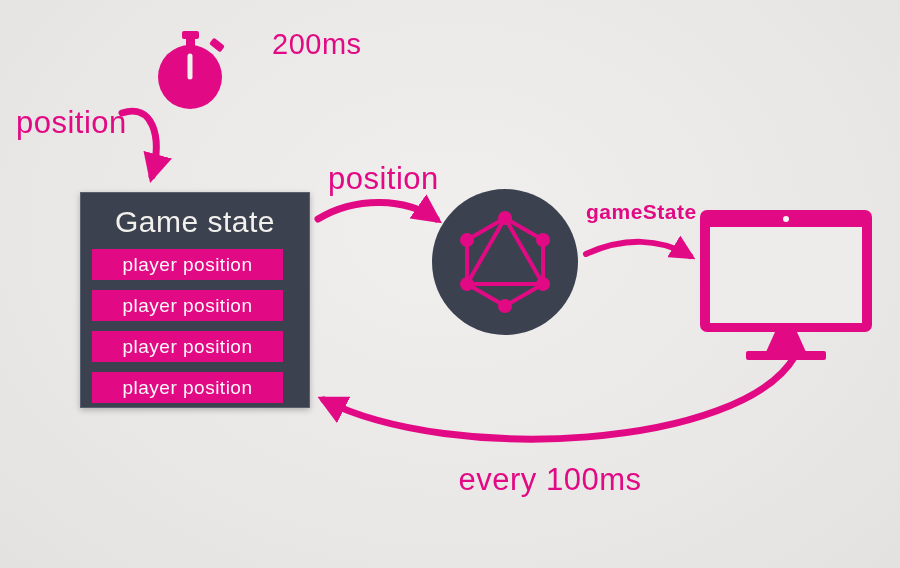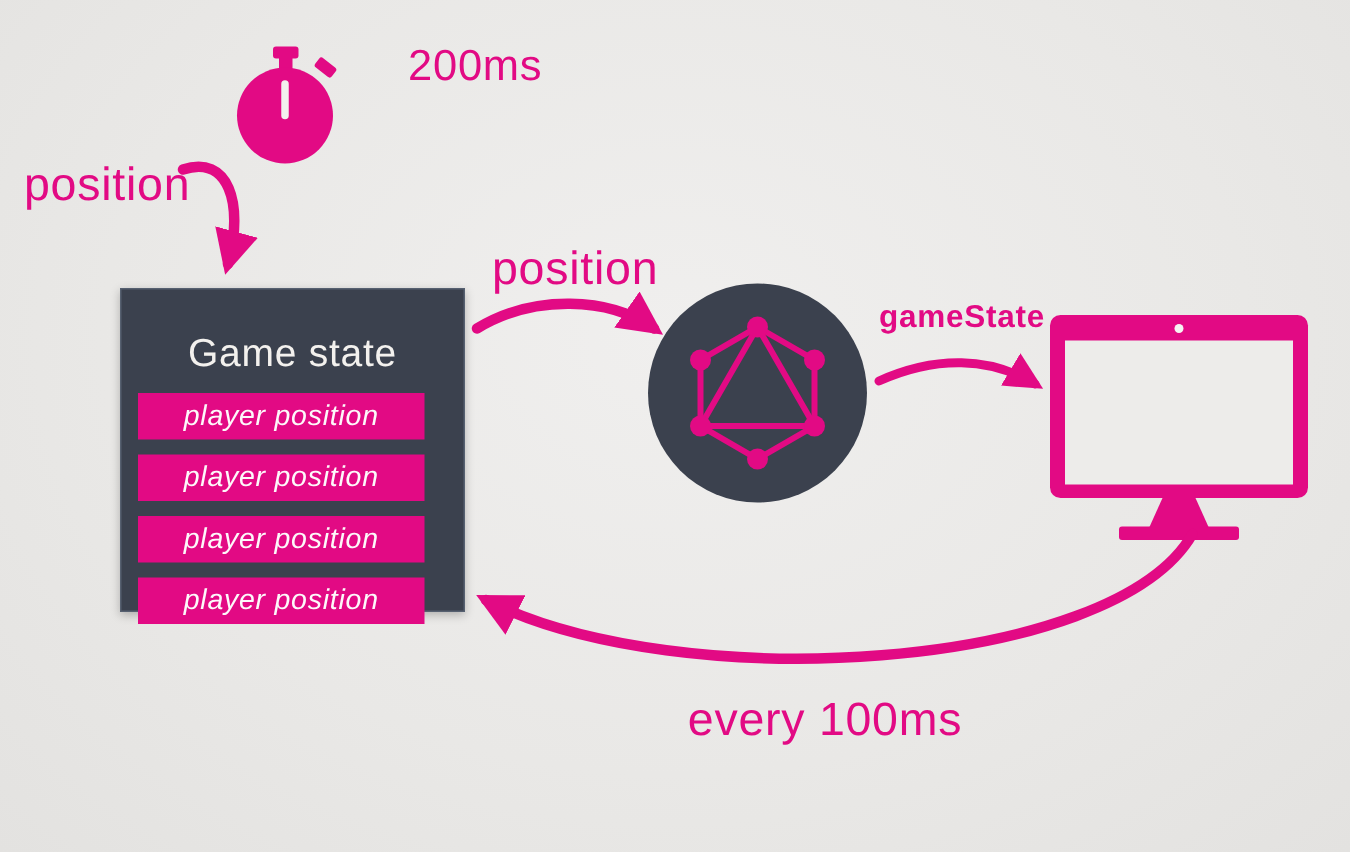--- a/index.html
+++ b/index.html
@@ -37,30 +37,29 @@
     position: absolute;
     left: 80px; top: 192px;
     width: 230px; height: 216px;
     background: #3b414e;
     border: 1px solid #566070;
     box-sizing: border-box;
     box-shadow: 0 2px 6px rgba(0,0,0,0.25);
   }
   .game-state-title {
     color: #f3f1ee;
-    font-size: 26px;
+    font-size: 30px;
     text-align: center;
-    padding-top: 23px;
+    padding-top: 10px;
     height: 38px;
     line-height: 38px;
     letter-spacing: 0.5px;
   }
   .game-state-rows {
     padding: 8px 26px 0 11px;
-    font-style: italic;
   }
   .player-row {
     height: 31px;
     line-height: 31px;
     margin-bottom: 10px;
     background: #e20a84;
     color: #fdf8fa;
     font-size: 19px;
     text-align: center;
     letter-spacing: 0.5px;

